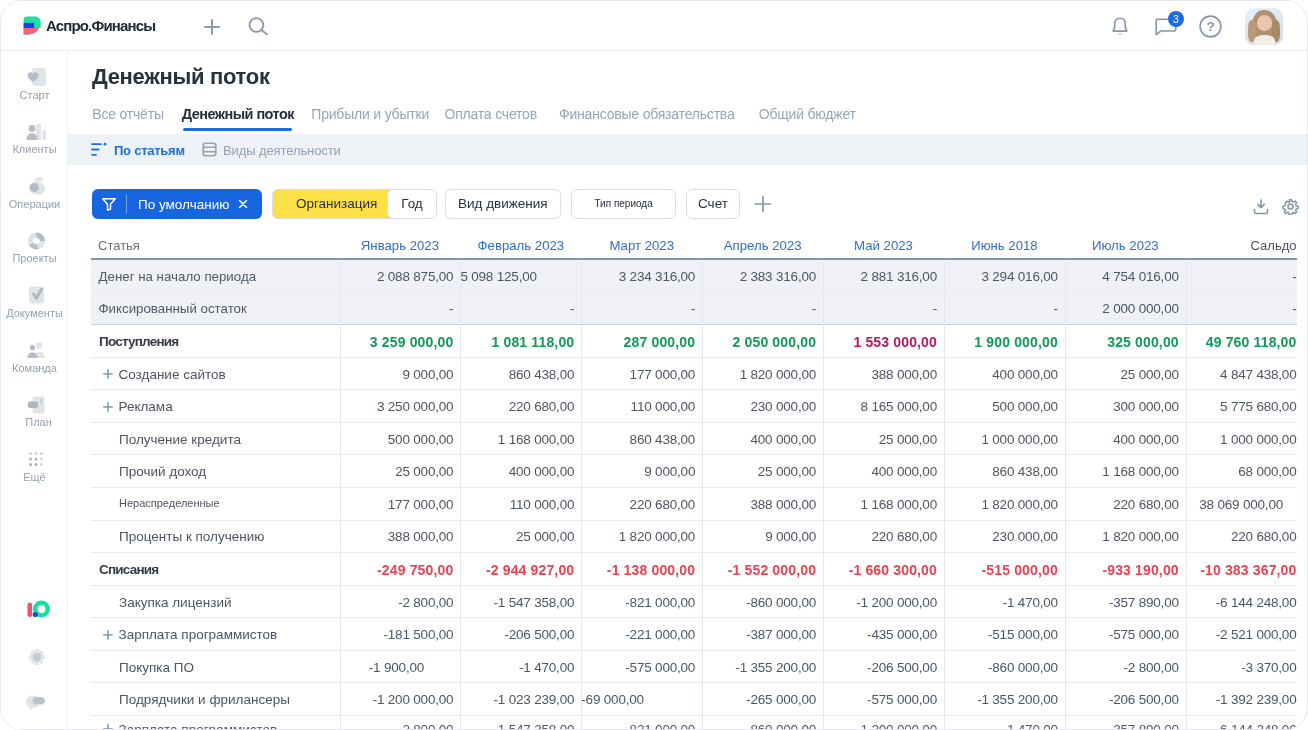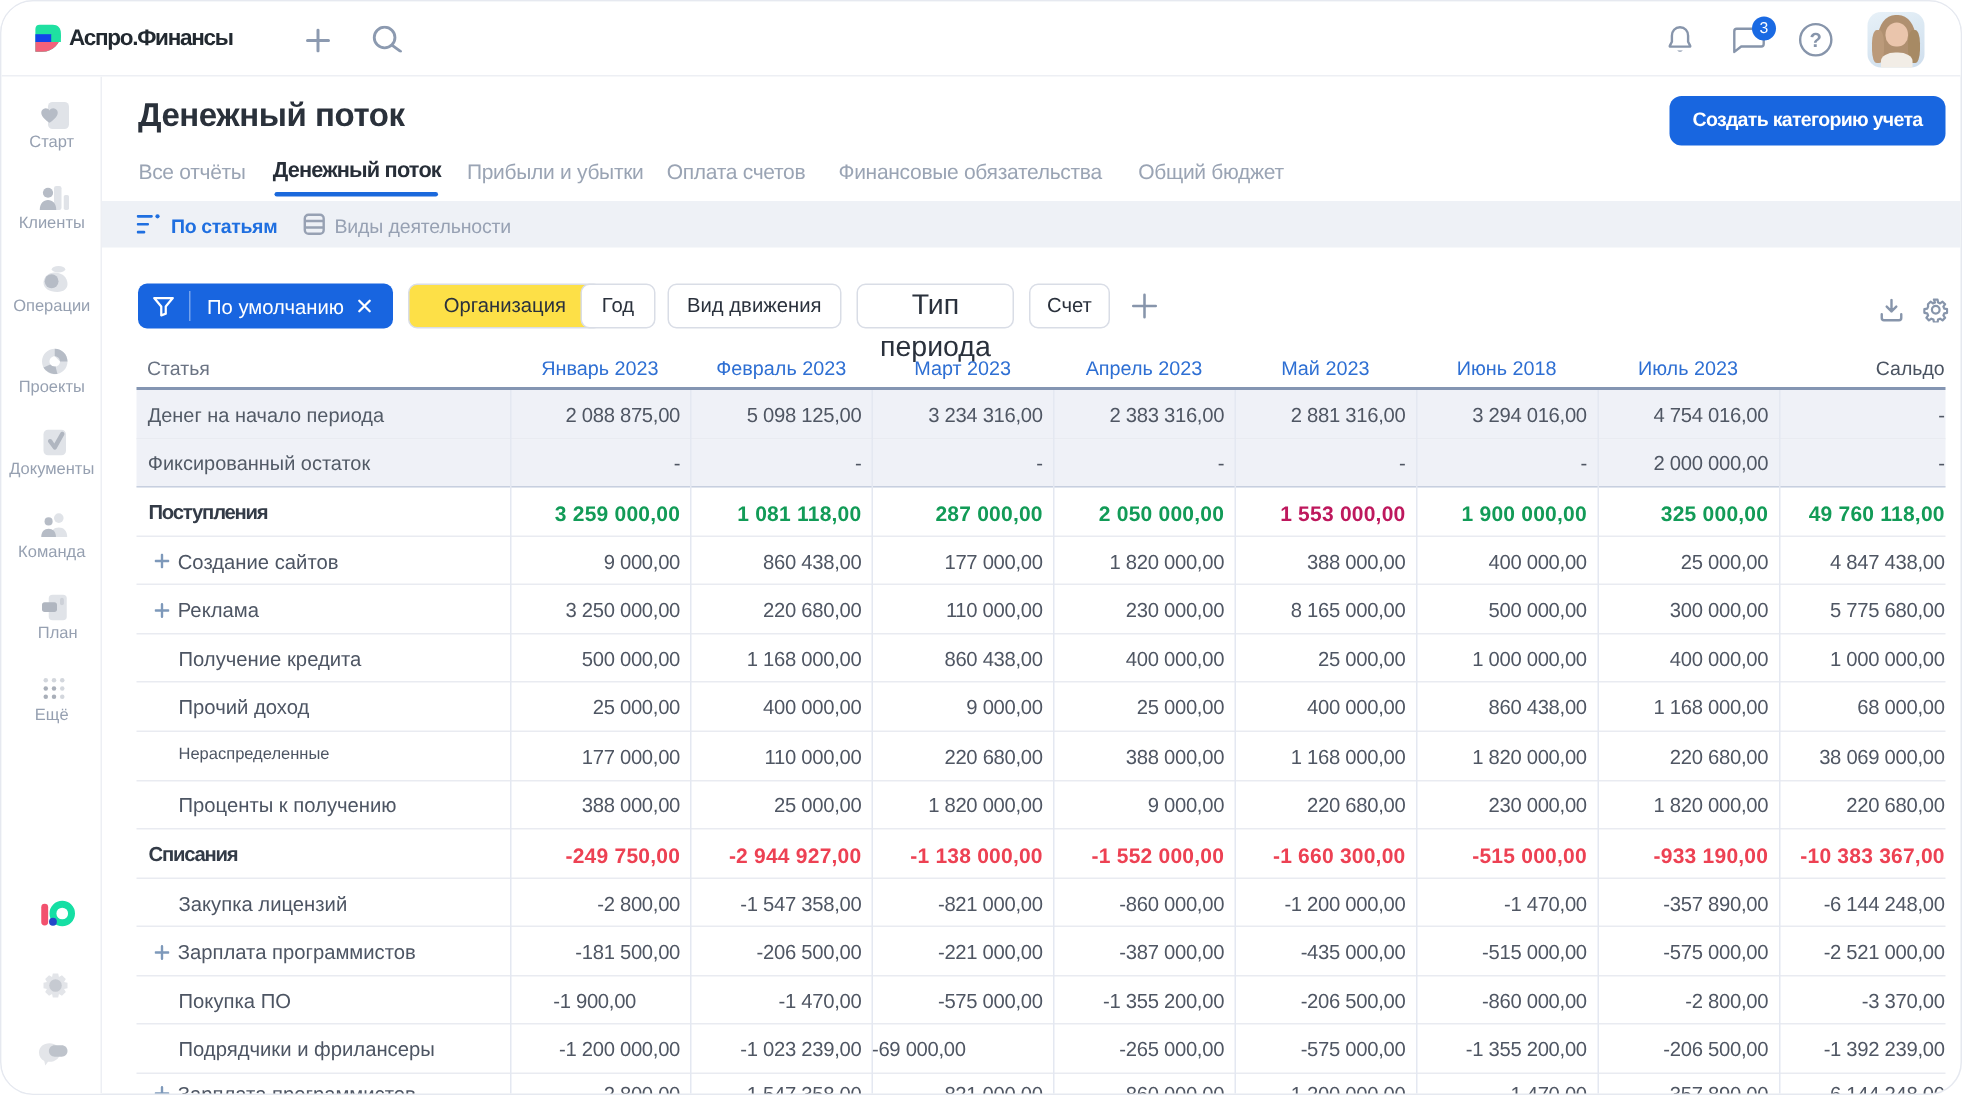--- a/index.html
+++ b/index.html
@@ -122,21 +122,20 @@
       <path d="M11.5 11.5 C9.3 11.5 7.6 9.9 7.6 7.7 C7.6 5.5 9.3 3.9 11.5 3.9 L16.1 3.9 C18.3 3.9 20 5.5 20 7.7 C20 9.9 18.3 11.5 16.1 11.5 Z" fill="#BEC3CB"></path>
     </svg>
 <div class="abs" style="left:91px;top:63px;font-size:22px;letter-spacing:-0.3px;font-weight:700;color:#2A313B;z-index:3">Денежный поток</div>
 <div class="abs" style="left:91.3px;top:105px;font-size:14px;letter-spacing:-0.2px;color:#9AA4B4;z-index:3">Все отчёты</div>
 <div class="abs" style="left:180.8px;top:105px;font-size:14.5px;letter-spacing:-0.55px;font-weight:700;color:#272E38;z-index:3">Денежный поток</div>
 <div class="abs" style="left:310.3px;top:105px;font-size:14px;letter-spacing:-0.2px;color:#9AA4B4;z-index:3">Прибыли и убытки</div>
 <div class="abs" style="left:443.5px;top:105px;font-size:14px;letter-spacing:-0.2px;color:#9AA4B4;z-index:3">Оплата счетов</div>
 <div class="abs" style="left:558px;top:105px;font-size:14px;letter-spacing:-0.2px;color:#9AA4B4;z-index:3">Финансовые обязательства</div>
 <div class="abs" style="left:757.8px;top:105px;font-size:14px;letter-spacing:-0.2px;color:#9AA4B4;z-index:3">Общий бюджет</div>
 <div class="abs" style="left:182px;top:127px;width:109px;height:3px;background:#1B69DC;border-radius:2px;z-index:3"></div>
-<div class="abs" style="left:1112px;top:63px;width:184px;height:32.5px;background:#1866E0;border-radius:8px;color:#fff;font-size:13px;letter-spacing:-0.45px;font-weight:600;text-align:center;line-height:32.5px;z-index:3">Создать категорию учета</div>
 <div class="abs" style="left:67px;top:133px;width:1241px;height:31px;background:#EEF1F6;z-index:2"></div>
 <svg class="abs" style="left:90px;top:141px;z-index:3" width="16" height="15" viewBox="0 0 16 15" fill="none" stroke="#1F6FE0" stroke-width="1.8" stroke-linecap="round">
       <path d="M1 2.2H10M1 7.5H7.5M1 12.8H5"></path>
       <circle cx="14" cy="2.2" r="1.4" fill="#1F6FE0" stroke="none"></circle>
     </svg>
 <div class="abs" style="left:113px;top:142px;font-size:13px;letter-spacing:-0.25px;font-weight:600;color:#1F6FE0;z-index:3">По статьям</div>
 <svg class="abs" style="left:201px;top:141px;z-index:3" width="15" height="15" viewBox="0 0 15 15" fill="none" stroke="#97A1B3" stroke-width="1.6">
       <rect x="1.2" y="1.2" width="12.6" height="12.6" rx="2.5"></rect>
       <path d="M1.2 5.3H13.8M1.2 9.7H13.8"></path>
     </svg>
@@ -146,21 +145,21 @@
       <path d="M1.8 1.7 L14.2 1.7 L9.5 7.3 L9.5 12.1 L6.5 13.3 L6.5 7.3 Z"></path>
     </svg>
 <div class="abs" style="left:125px;top:193px;width:1px;height:20px;background:rgba(255,255,255,.4);z-index:4"></div>
 <div class="abs" style="left:137px;top:195.5px;font-size:13.5px;color:#fff;z-index:4">По умолчанию</div>
 <svg class="abs" style="left:236px;top:197px;z-index:4" width="12" height="12" viewBox="0 0 12 12" stroke="#fff" stroke-width="1.5" stroke-linecap="round">
       <path d="M2.5 2.5L9.5 9.5M9.5 2.5L2.5 9.5"></path>
     </svg>
 <div class="abs" style="left:270.6px;top:188px;width:130px;height:30px;border:1px solid #D9DDE6;border-radius:6px;background:#fde047;font-size:13.5px;color:#2A313C;line-height:28px;text-align:center;z-index:3">Организация</div>
 <div class="abs" style="left:386.2px;top:188px;width:49.6px;height:30px;border:1px solid #D9DDE6;border-radius:6px;background:#fff;font-size:13.5px;color:#2A313C;line-height:28px;text-align:center;z-index:3">Год</div>
 <div class="abs" style="left:444px;top:188px;width:115.7px;height:30px;border:1px solid #D9DDE6;border-radius:6px;background:#fff;font-size:13.5px;color:#2A313C;line-height:28px;text-align:center;z-index:3">Вид движения</div>
-<div class="abs" style="left:570px;top:188px;width:105.2px;height:30px;border:1px solid #D9DDE6;border-radius:6px;background:#fff;font-size:19px;color:#2A313C;line-height:28px;text-align:center;z-index:3">Тип периода</div>
+<div class="abs" style="left:570px;top:188px;width:105.2px;height:30px;border:1px solid #D9DDE6;border-radius:6px;background:#fff;font-size:10px;color:#2A313C;line-height:28px;text-align:center;z-index:3">Тип периода</div>
 <div class="abs" style="left:684.7px;top:188px;width:54.5px;height:30px;border:1px solid #D9DDE6;border-radius:6px;background:#fff;font-size:13.5px;color:#2A313C;line-height:28px;text-align:center;z-index:3">Счет</div>
 <svg class="abs" style="left:753px;top:194px;z-index:3" width="18" height="18" viewBox="0 0 18 18" fill="none" stroke="#8795AB" stroke-width="1.7" stroke-linecap="round">
       <path d="M9 1.5V16.5M1.5 9H16.5"></path>
     </svg>
 <svg class="abs" style="left:1252px;top:198px;z-index:3" width="16" height="16" viewBox="0 0 16 16" fill="none" stroke="#8795AB" stroke-width="1.6" stroke-linecap="round" stroke-linejoin="round">
       <path d="M8 1V8.6M8 8.6L4.8 5.4M8 8.6L11.2 5.4"></path>
       <path d="M1.5 10.5V13Q1.5 14.5 3 14.5H13Q14.5 14.5 14.5 13V10.5"></path>
     </svg>
 <svg class="abs" style="left:1281px;top:197px;z-index:3" width="17" height="17" viewBox="0 0 24 24" fill="none" stroke="#8795AB" stroke-width="2.1" stroke-linejoin="round">
       <path d="M10.3 2.5h3.4l.5 2.7 1.9.8 2.3-1.6 2.4 2.4-1.6 2.3.8 1.9 2.7.5v3.4l-2.7.5-.8 1.9 1.6 2.3-2.4 2.4-2.3-1.6-1.9.8-.5 2.7h-3.4l-.5-2.7-1.9-.8-2.3 1.6-2.4-2.4 1.6-2.3-.8-1.9-2.7-.5v-3.4l2.7-.5.8-1.9L4.7 6.8l2.4-2.4 2.3 1.6 1.9-.8z"></path>
@@ -180,21 +179,21 @@
 <div class="abs" style="left:459.4px;top:259px;width:1px;height:471px;background:#E4E8F1;z-index:2"></div>
 <div class="abs" style="left:580.3px;top:259px;width:1px;height:471px;background:#E4E8F1;z-index:2"></div>
 <div class="abs" style="left:701.2px;top:259px;width:1px;height:471px;background:#E4E8F1;z-index:2"></div>
 <div class="abs" style="left:822.1px;top:259px;width:1px;height:471px;background:#E4E8F1;z-index:2"></div>
 <div class="abs" style="left:943px;top:259px;width:1px;height:471px;background:#E4E8F1;z-index:2"></div>
 <div class="abs" style="left:1063.9px;top:259px;width:1px;height:471px;background:#E4E8F1;z-index:2"></div>
 <div class="abs" style="left:1184.8px;top:259px;width:1px;height:471px;background:#E4E8F1;z-index:2"></div>
 <div class="abs" style="left:90px;top:259px;width:1206px;height:32.5px;background:#EFF1F7;border-bottom:1px solid #E9EBF1;z-index:1"></div>
 <div class="abs" style="left:97.5px;top:267.8px;font-size:13.3px;color:#525A66;z-index:3">Денег на начало периода</div>
 <div class="abs" style="left:338.5px;top:267.8px;width:113.9px;text-align:right;font-size:13.5px;letter-spacing:-0.2px;color:#4F5663;z-index:3">2 088 875,00</div>
-<div class="abs" style="left:459.4px;top:267.8px;width:113.9px;text-align:right;font-size:13.5px;letter-spacing:-0.2px;color:#4F5663;z-index:3">5 098 125,00</div>
+<div class="abs" style="left:459.4px;top:267.8px;width:113.9px;font-size:13.5px;letter-spacing:-0.2px;color:#4F5663;z-index:3">5 098 125,00</div>
 <div class="abs" style="left:580.3px;top:267.8px;width:113.9px;text-align:right;font-size:13.5px;letter-spacing:-0.2px;color:#4F5663;z-index:3">3 234 316,00</div>
 <div class="abs" style="left:701.2px;top:267.8px;width:113.9px;text-align:right;font-size:13.5px;letter-spacing:-0.2px;color:#4F5663;z-index:3">2 383 316,00</div>
 <div class="abs" style="left:822.1px;top:267.8px;width:113.9px;text-align:right;font-size:13.5px;letter-spacing:-0.2px;color:#4F5663;z-index:3">2 881 316,00</div>
 <div class="abs" style="left:943px;top:267.8px;width:113.9px;text-align:right;font-size:13.5px;letter-spacing:-0.2px;color:#4F5663;z-index:3">3 294 016,00</div>
 <div class="abs" style="left:1063.9px;top:267.8px;width:113.9px;text-align:right;font-size:13.5px;letter-spacing:-0.2px;color:#4F5663;z-index:3">4 754 016,00</div>
 <div class="abs" style="left:1184.8px;top:267.8px;width:110.7px;text-align:right;font-size:13.5px;letter-spacing:-0.2px;color:#4F5663;z-index:3">-</div>
 <div class="abs" style="left:90px;top:291.5px;width:1206px;height:32.8px;background:#EFF1F7;border-bottom:1px solid #C7CFDF;z-index:1"></div>
 <div class="abs" style="left:97.5px;top:300.4px;font-size:13.3px;color:#525A66;z-index:3">Фиксированный остаток</div>
 <div class="abs" style="left:338.5px;top:300.4px;width:113.9px;text-align:right;font-size:13.5px;letter-spacing:-0.2px;color:#4F5663;z-index:3">-</div>
 <div class="abs" style="left:459.4px;top:300.4px;width:113.9px;text-align:right;font-size:13.5px;letter-spacing:-0.2px;color:#4F5663;z-index:3">-</div>
@@ -262,21 +261,21 @@
 <div class="abs" style="left:1184.8px;top:463.3px;width:110.7px;text-align:right;font-size:13.5px;letter-spacing:-0.2px;color:#4F5663;z-index:3">68 000,00</div>
 <div class="abs" style="left:90px;top:487.1px;width:1206px;height:32.6px;border-bottom:1px solid #E9EBF1;z-index:1"></div>
 <div class="abs" style="left:118px;top:495.8px;font-size:11px;color:#4D5563;z-index:3">Нераспределенные</div>
 <div class="abs" style="left:338.5px;top:495.8px;width:113.9px;text-align:right;font-size:13.5px;letter-spacing:-0.2px;color:#4F5663;z-index:3">177 000,00</div>
 <div class="abs" style="left:459.4px;top:495.8px;width:113.9px;text-align:right;font-size:13.5px;letter-spacing:-0.2px;color:#4F5663;z-index:3">110 000,00</div>
 <div class="abs" style="left:580.3px;top:495.8px;width:113.9px;text-align:right;font-size:13.5px;letter-spacing:-0.2px;color:#4F5663;z-index:3">220 680,00</div>
 <div class="abs" style="left:701.2px;top:495.8px;width:113.9px;text-align:right;font-size:13.5px;letter-spacing:-0.2px;color:#4F5663;z-index:3">388 000,00</div>
 <div class="abs" style="left:822.1px;top:495.8px;width:113.9px;text-align:right;font-size:13.5px;letter-spacing:-0.2px;color:#4F5663;z-index:3">1 168 000,00</div>
 <div class="abs" style="left:943px;top:495.8px;width:113.9px;text-align:right;font-size:13.5px;letter-spacing:-0.2px;color:#4F5663;z-index:3">1 820 000,00</div>
 <div class="abs" style="left:1063.9px;top:495.8px;width:113.9px;text-align:right;font-size:13.5px;letter-spacing:-0.2px;color:#4F5663;z-index:3">220 680,00</div>
-<div class="abs" style="left:1184.8px;top:495.8px;width:110.7px;text-align:right;font-size:13.5px;letter-spacing:-0.2px;color:#4F5663;z-index:3">38 069 000,00</div>
+<div class="abs" style="left:1184.8px;top:495.8px;width:110.7px;text-align:center;font-size:13.5px;letter-spacing:-0.2px;color:#4F5663;z-index:3">38 069 000,00</div>
 <div class="abs" style="left:90px;top:519.6px;width:1206px;height:32.5px;border-bottom:1px solid #E9EBF1;z-index:1"></div>
 <div class="abs" style="left:118px;top:528.4px;font-size:13.5px;color:#4D5563;z-index:3">Проценты к получению</div>
 <div class="abs" style="left:338.5px;top:528.4px;width:113.9px;text-align:right;font-size:13.5px;letter-spacing:-0.2px;color:#4F5663;z-index:3">388 000,00</div>
 <div class="abs" style="left:459.4px;top:528.4px;width:113.9px;text-align:right;font-size:13.5px;letter-spacing:-0.2px;color:#4F5663;z-index:3">25 000,00</div>
 <div class="abs" style="left:580.3px;top:528.4px;width:113.9px;text-align:right;font-size:13.5px;letter-spacing:-0.2px;color:#4F5663;z-index:3">1 820 000,00</div>
 <div class="abs" style="left:701.2px;top:528.4px;width:113.9px;text-align:right;font-size:13.5px;letter-spacing:-0.2px;color:#4F5663;z-index:3">9 000,00</div>
 <div class="abs" style="left:822.1px;top:528.4px;width:113.9px;text-align:right;font-size:13.5px;letter-spacing:-0.2px;color:#4F5663;z-index:3">220 680,00</div>
 <div class="abs" style="left:943px;top:528.4px;width:113.9px;text-align:right;font-size:13.5px;letter-spacing:-0.2px;color:#4F5663;z-index:3">230 000,00</div>
 <div class="abs" style="left:1063.9px;top:528.4px;width:113.9px;text-align:right;font-size:13.5px;letter-spacing:-0.2px;color:#4F5663;z-index:3">1 820 000,00</div>
 <div class="abs" style="left:1184.8px;top:528.4px;width:110.7px;text-align:right;font-size:13.5px;letter-spacing:-0.2px;color:#4F5663;z-index:3">220 680,00</div>

